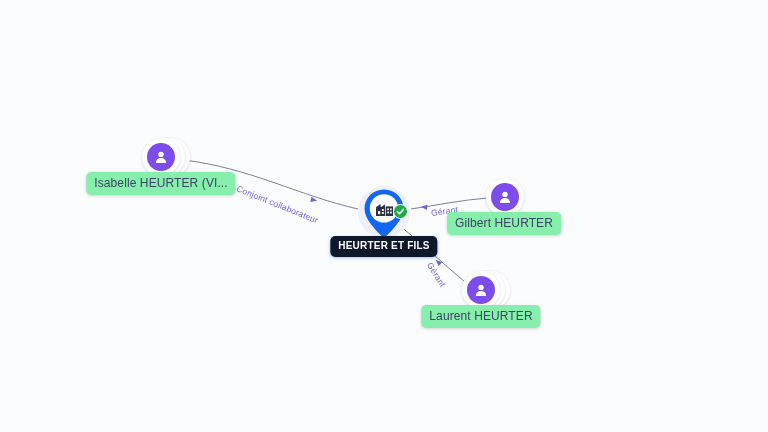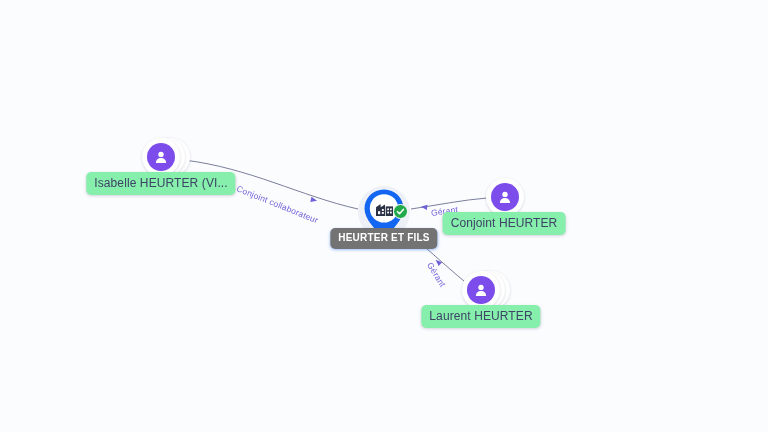--- a/index.html
+++ b/index.html
@@ -202,33 +202,33 @@
             <rect x="12.2" y="8.4" width="1.8" height="1.8" fill="#ffffff"></rect>
             <rect x="15.0" y="8.4" width="1.8" height="1.8" fill="#ffffff"></rect>
             <rect x="12.2" y="11.6" width="1.8" height="1.8" fill="#ffffff"></rect>
             <rect x="15.0" y="11.6" width="1.8" height="1.8" fill="#ffffff"></rect>
           </svg></div>
         <div class="check-badge" style="background: rgb(33, 169, 74);">
           <svg width="9" height="9" viewBox="0 0 10 10">
             <path d="M1.6 5.2 L3.9 7.4 L8.2 2.7" stroke="#ffffff" stroke-width="1.7" fill="none" stroke-linecap="round" stroke-linejoin="round"></path>
           </svg>
         </div>
-        <div class="company-label" style="left: 0px; top: 16px; background: #737373;">HEURTER ET FILS</div>
+        <div class="company-label" style="left: 0px; top: 24px; background: #0f172a;">HEURTER ET FILS</div>
       </div>
       <div class="node" style="left: 505px; top: 197px;">
         <div class="person-stack">
           <div class="stack-card c1"></div>
           <div class="avatar-circle" style="background: rgb(124, 77, 234);">
             <svg width="16" height="16" viewBox="0 0 16 16">
               <circle cx="8" cy="5.4" r="2.7" fill="#ffffff"></circle>
               <path d="M2.9 14c0-3 2.3-4.9 5.1-4.9s5.1 1.9 5.1 4.9z" fill="#ffffff"></path>
             </svg>
           </div>
         </div>
-        <div class="node-label" style="left: -1px; top: 15px;">Conjoint HEURTER</div>
+        <div class="node-label" style="left: -1px; top: 15px;">Gilbert HEURTER</div>
       </div>
       <div class="node" style="left: 481px; top: 290px;">
         <div class="person-stack">
           <div class="stack-card c3"></div>
           <div class="stack-card c2"></div>
           <div class="stack-card c1"></div>
           <div class="avatar-circle" style="background: rgb(124, 77, 234);">
             <svg width="16" height="16" viewBox="0 0 16 16">
               <circle cx="8" cy="5.4" r="2.7" fill="#ffffff"></circle>
               <path d="M2.9 14c0-3 2.3-4.9 5.1-4.9s5.1 1.9 5.1 4.9z" fill="#ffffff"></path>

